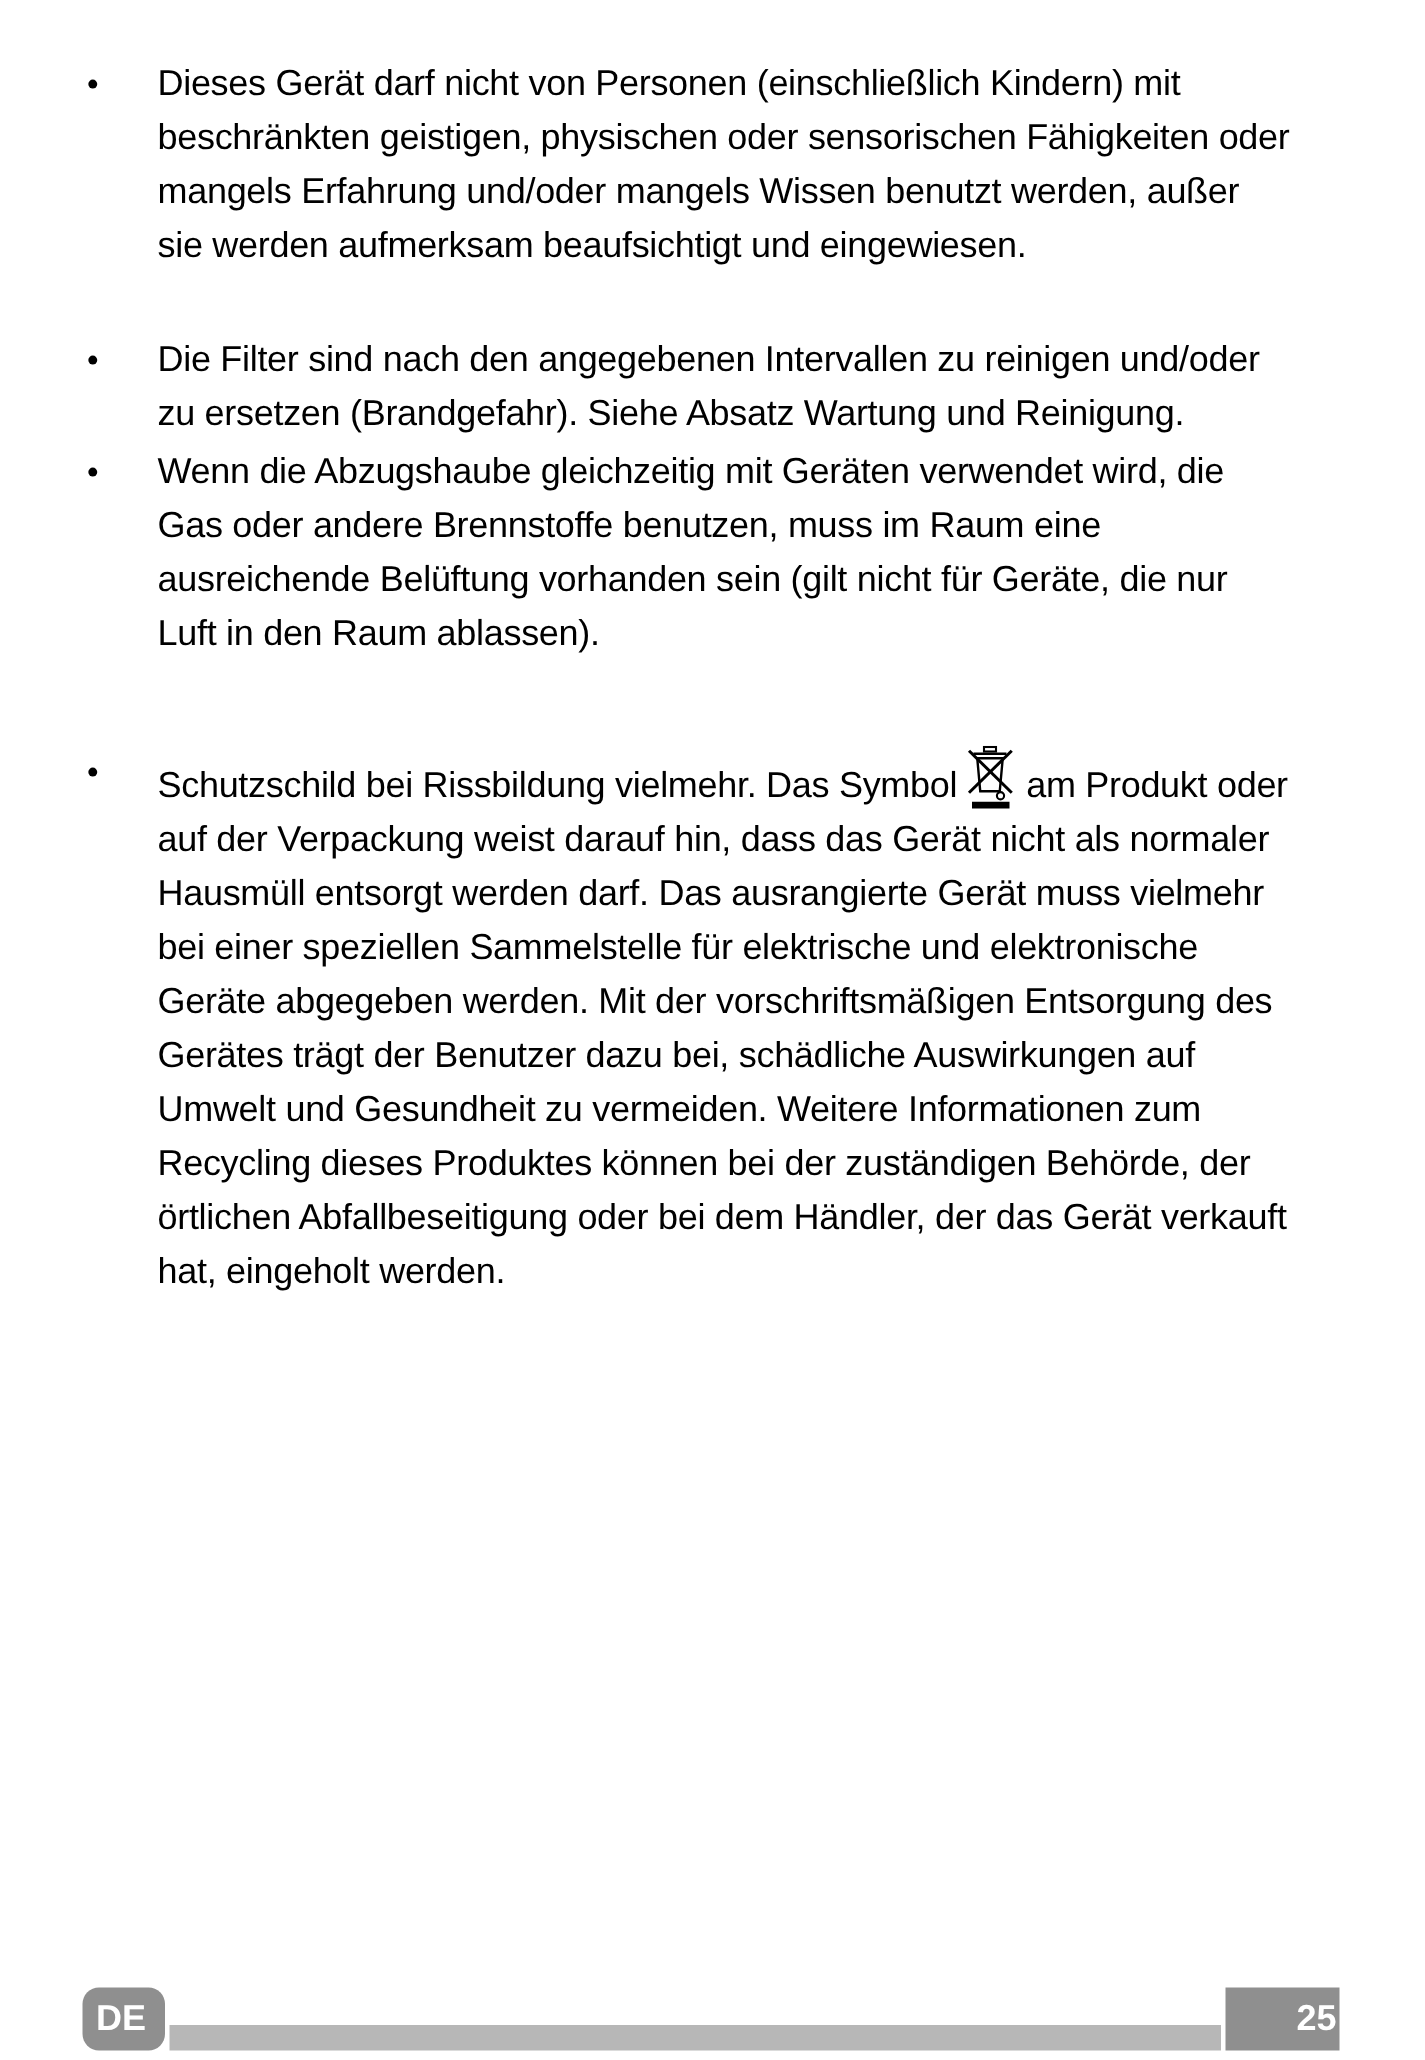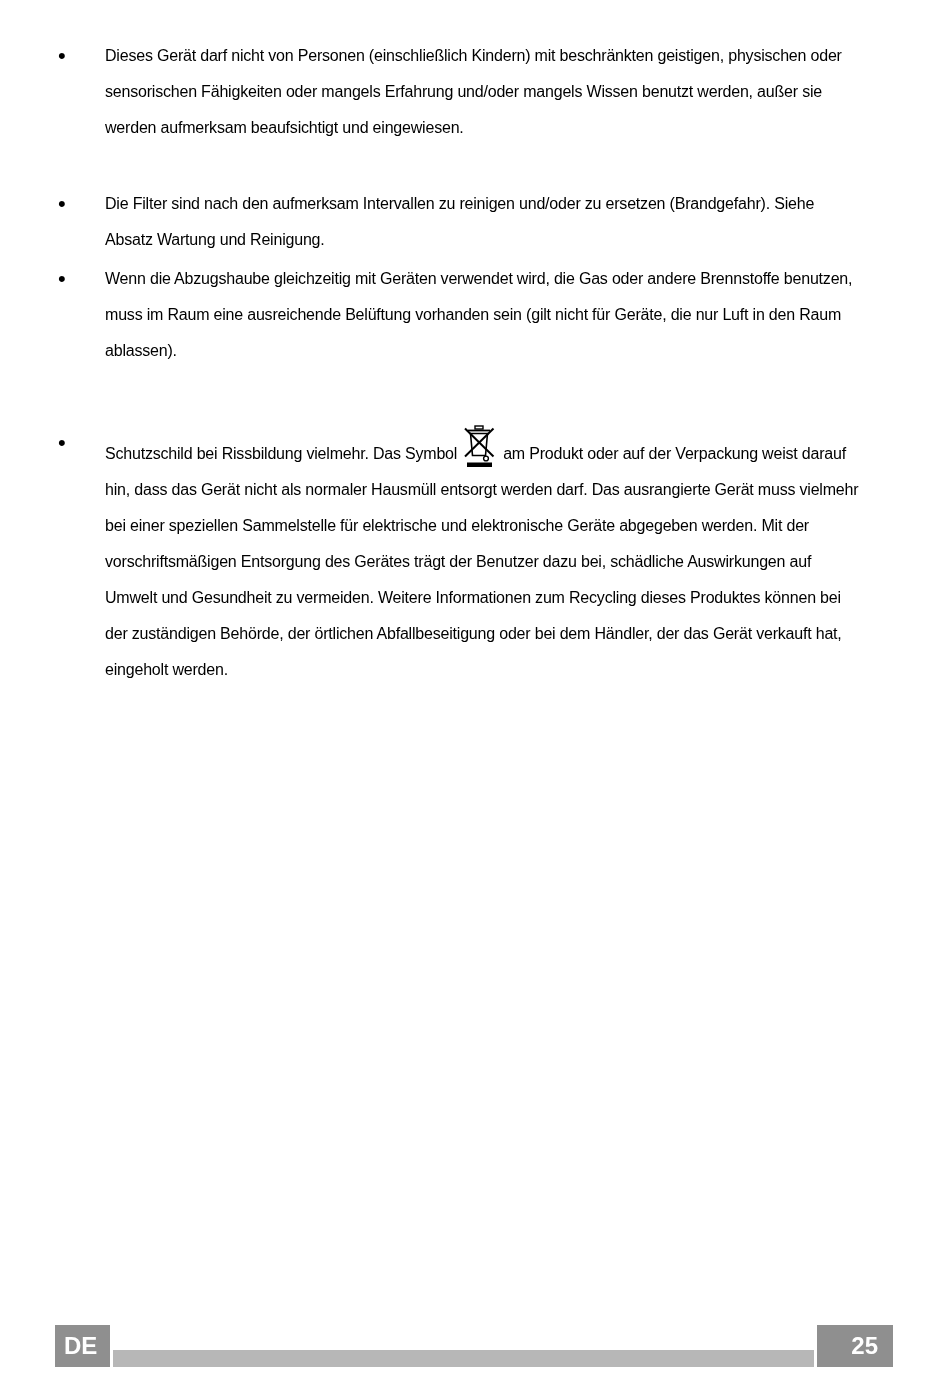--- a/index.html
+++ b/index.html
@@ -27,21 +27,21 @@
     padding-left: 3px;
   }
   .warn-icon-wrap {
     flex: 0 0 50px;
     width: 50px;
     padding-top: 4px;
     margin-left: -4px;
   }
   .text {
     flex: 1;
-    font-size: 16px;
+    font-size: 24px;
     line-height: 36px;
     letter-spacing: -0.2px;
   }
   .gap-md { margin-top: 40px; }
   .gap-lg { margin-top: 56px; }
   .weee-icon {
     display: inline-block;
     vertical-align: -9px;
     margin: 0 7px;
   }
@@ -57,54 +57,55 @@
   .lang-box {
     width: 55px;
     height: 42px;
     background: var(--footer_box, #8f8f8f);
     color: #fff;
     font-weight: bold;
     font-size: 24px;
     display: flex;
     align-items: center;
     padding-left: 9px;
+    border-radius: 11px;
   }
   .footer-bar {
     flex: 1;
     height: 17px;
     background: var(--footer_bar, #b7b7b7);
     margin: 0 3px;
   }
   .page-box {
     width: 76px;
     height: 42px;
     background: var(--footer_box, #8f8f8f);
     color: #fff;
     font-weight: bold;
     font-size: 24px;
     display: flex;
     align-items: center;
     justify-content: flex-end;
-    padding-right: 15px;
+    padding-right: 2px;
   }
 </style>
 </head>
 <body>
 
 <div class="content">
 
   <div class="item">
     <span class="marker">•</span>
     <p class="text">Dieses Gerät darf nicht von Personen (einschließlich Kindern) mit beschränkten geistigen, physischen oder sensorischen Fähigkeiten oder mangels Erfahrung und/oder mangels Wissen benutzt werden, außer sie werden aufmerksam beaufsichtigt und eingewiesen.</p>
   </div>
 
 
   <div class="item gap-md">
     <span class="marker">•</span>
-    <p class="text">Die Filter sind nach den aufmerksam Intervallen zu reinigen und/oder zu ersetzen (Brandgefahr). Siehe Absatz Wartung und Reinigung.</p>
+    <p class="text">Die Filter sind nach den angegebenen Intervallen zu reinigen und/oder zu ersetzen (Brandgefahr). Siehe Absatz Wartung und Reinigung.</p>
   </div>
 
   <div class="item">
     <span class="marker">•</span>
     <p class="text">Wenn die Abzugshaube gleichzeitig mit Geräten verwendet wird, die Gas oder andere Brennstoffe benutzen, muss im Raum eine ausreichende Belüftung vorhanden sein (gilt nicht für Geräte, die nur Luft in den Raum ablassen).</p>
   </div>
 
   <div class="item gap-lg">
     <span class="marker">•</span>
     <p class="text">

